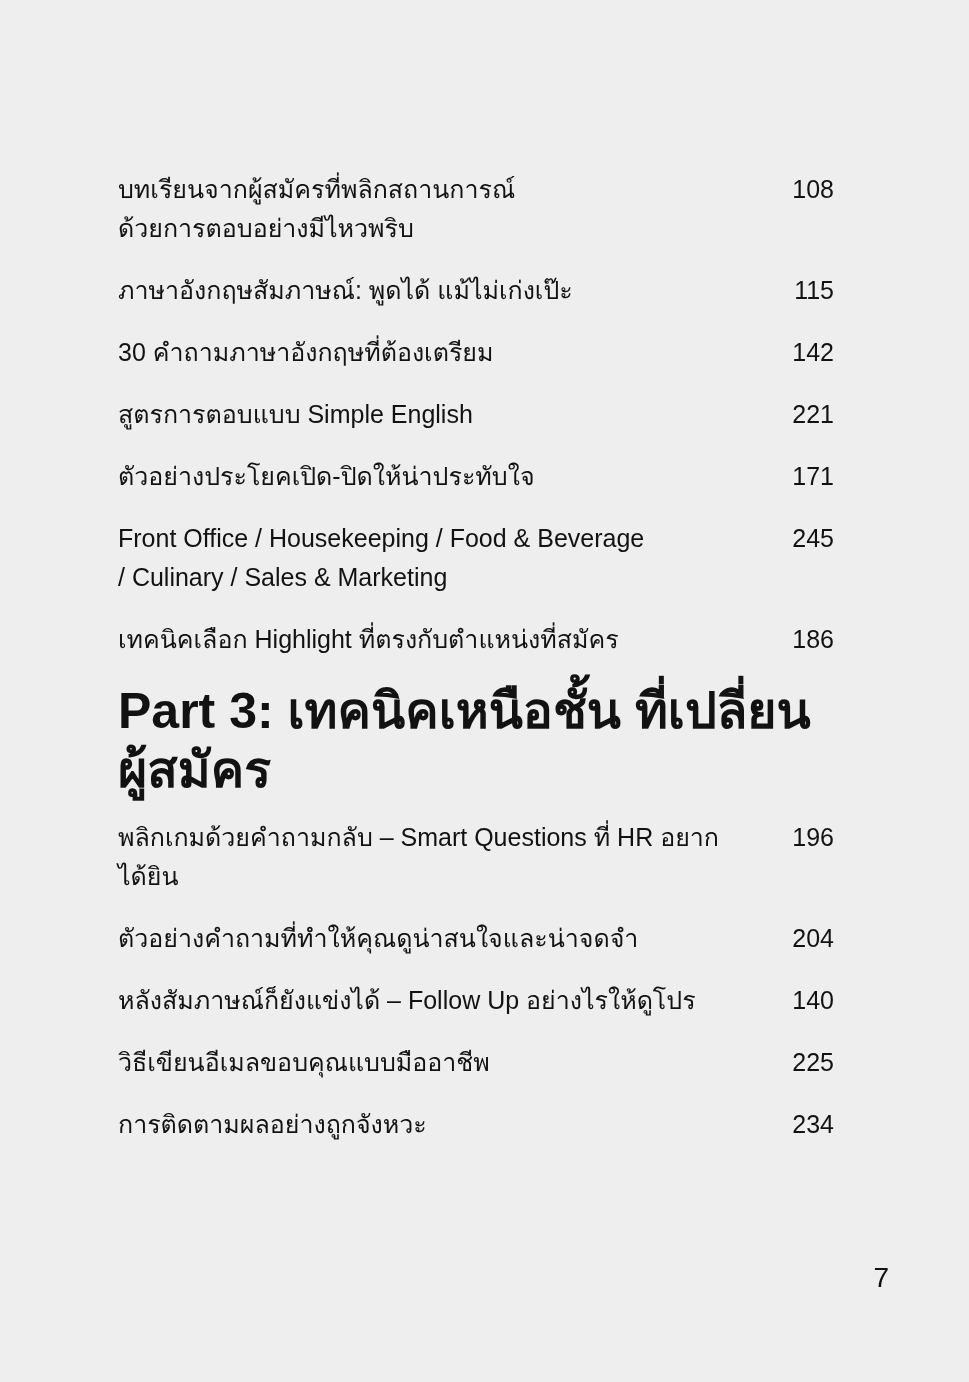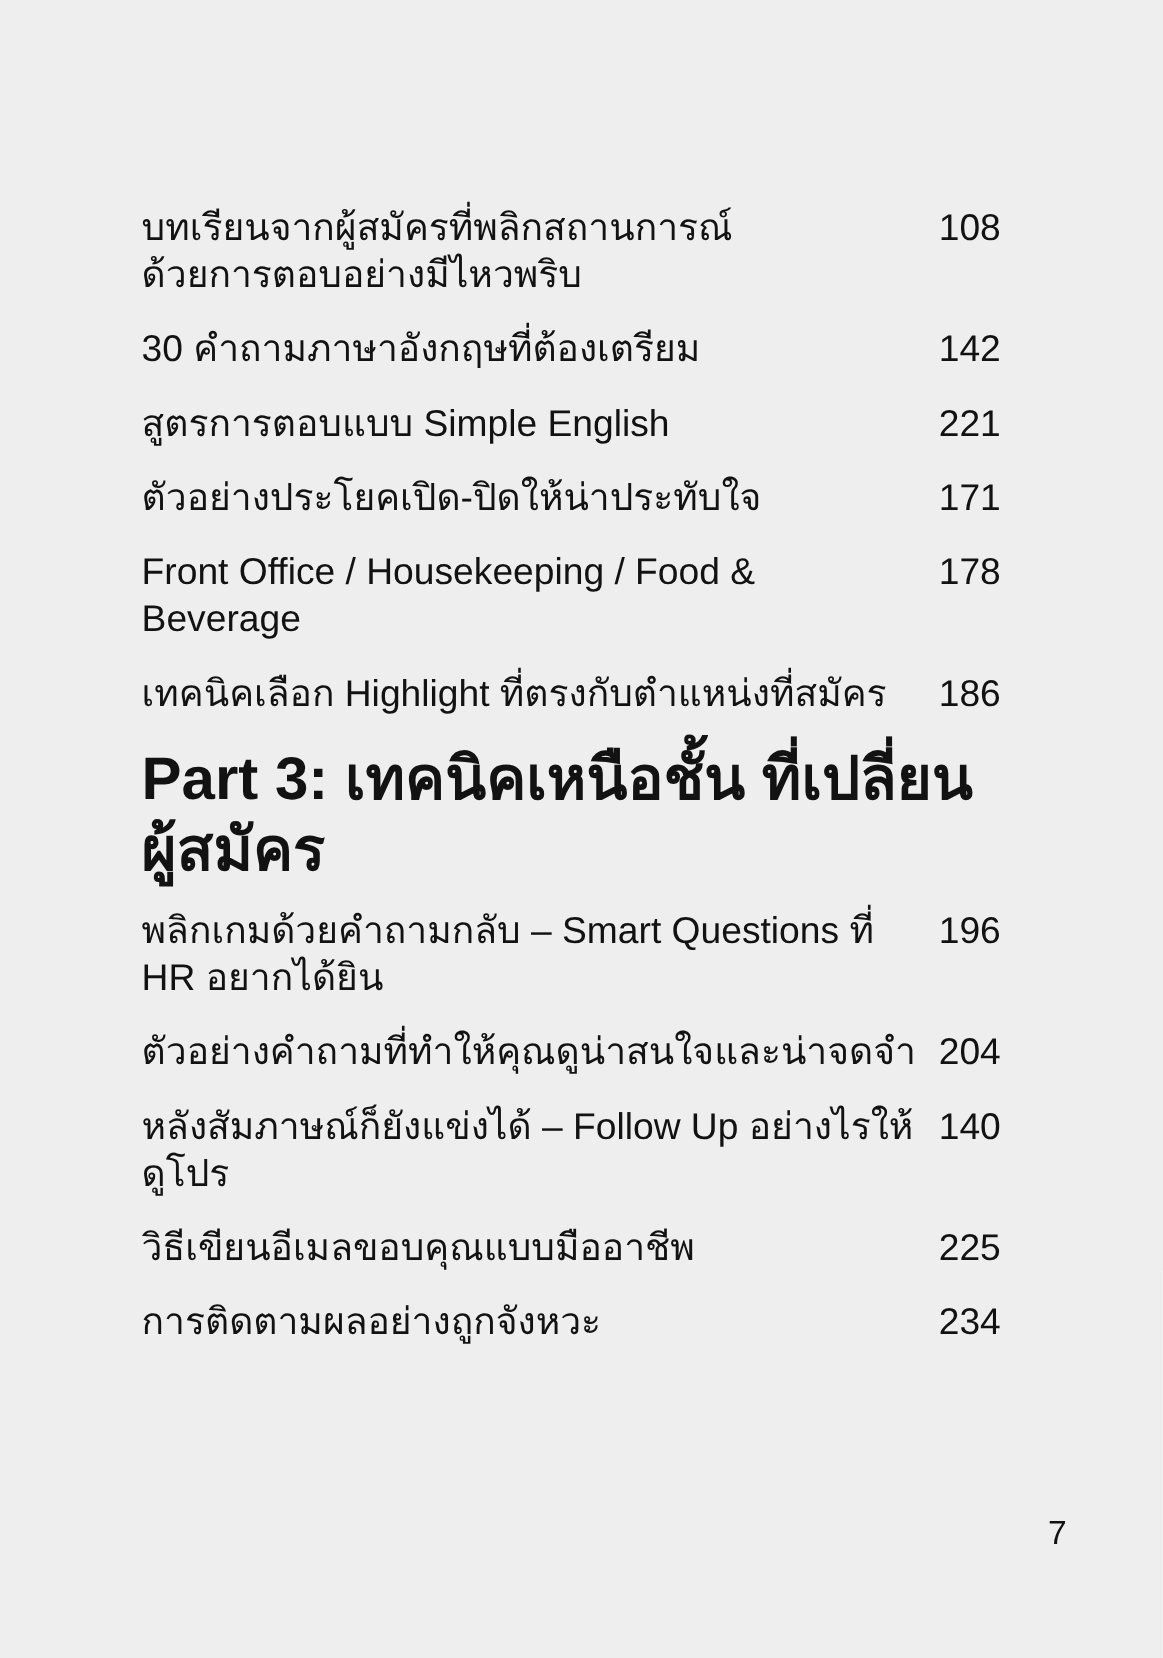--- a/index.html
+++ b/index.html
@@ -17,21 +17,21 @@
     left: 118px;
     top: 170px;
     width: 716px;
   }
   .toc-row {
     display: flex;
     justify-content: space-between;
     align-items: flex-start;
     gap: 14px;
     margin-bottom: 23px;
-    font-size: 31px;
+    font-size: 25px;
     line-height: 39px;
   }
   .toc-title { flex: 1 1 auto; }
   .toc-page  { flex: 0 0 auto; text-align: right; white-space: nowrap; }
   .part-heading {
     font-size: 50px;
     line-height: 59px;
     font-weight: bold;
     margin: 0 0 18px 0;
   }
@@ -50,41 +50,48 @@
   <main class="content" id="toc-root">
       <div class="toc-row">
         <div class="toc-title">
           <div>บทเรียนจากผู้สมัครที่พลิกสถานการณ์</div>
           <div>ด้วยการตอบอย่างมีไหวพริบ</div>
         </div>
         <div class="toc-page">108</div>
       </div>
       <div class="toc-row">
         <div class="toc-title">
+          <div>ภาษาอังกฤษสัมภาษณ์: พูดได้ แม้ไม่เก่งเป๊ะ</div>
+        </div>
+        <div class="toc-page">115</div>
+      </div>
+      <div class="toc-row">
+        <div class="toc-title">
           <div>30 คำถามภาษาอังกฤษที่ต้องเตรียม</div>
         </div>
         <div class="toc-page">142</div>
       </div>
       <div class="toc-row">
         <div class="toc-title">
           <div>สูตรการตอบแบบ Simple English</div>
         </div>
         <div class="toc-page">221</div>
       </div>
       <div class="toc-row">
         <div class="toc-title">
           <div>ตัวอย่างประโยคเปิด-ปิดให้น่าประทับใจ</div>
         </div>
         <div class="toc-page">171</div>
       </div>
       <div class="toc-row">
         <div class="toc-title">
           <div>Front Office / Housekeeping / Food &amp; Beverage</div>
+          <div>/ Culinary / Sales &amp; Marketing</div>
         </div>
-        <div class="toc-page">178</div>
+        <div class="toc-page">245</div>
       </div>
       <div class="toc-row">
         <div class="toc-title">
           <div>เทคนิคเลือก Highlight ที่ตรงกับตำแหน่งที่สมัคร</div>
         </div>
         <div class="toc-page">186</div>
       </div>
       <h2 class="part-heading">
         <div>Part 3: เทคนิคเหนือชั้น ที่เปลี่ยนผู้สมัคร</div>
       </h2>

